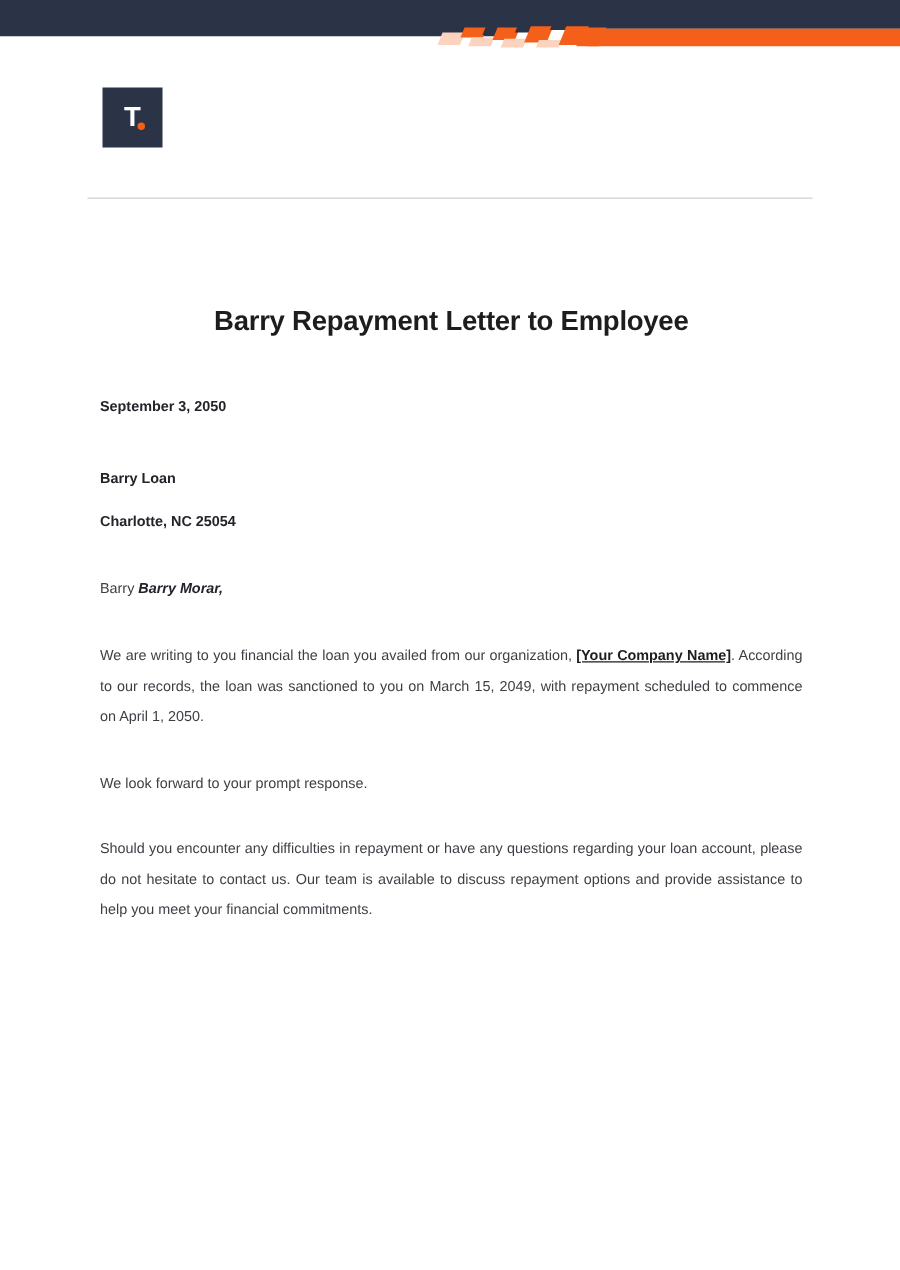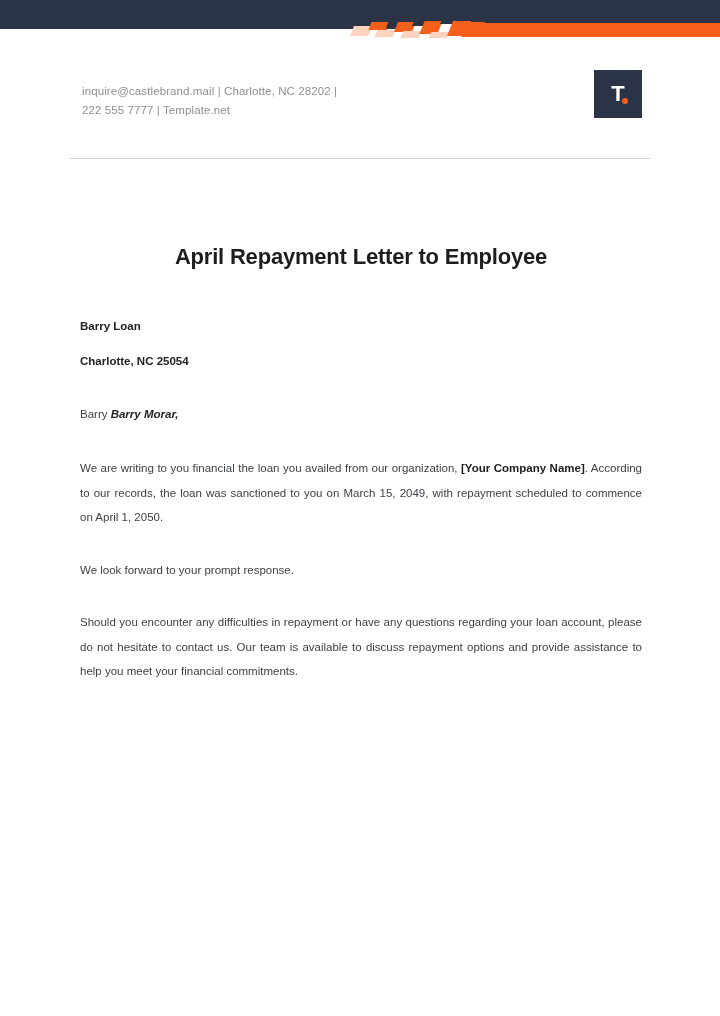--- a/index.html
+++ b/index.html
@@ -158,21 +158,21 @@
   }
   .salutation b { color: #22242a; font-style: italic; }
 
   p.para {
     font-size: 11.5px;
     line-height: 24.5px;
     color: #3c3f45;
     text-align: justify;
     margin: 0 0 28px 0;
   }
-  p.para b { color: #1d1d1f; }
+  p.para b { color: #1d1d1f; text-decoration: underline; }
   p.para.last { text-align: left; }
 </style>
 </head>
 <body>
 
 <div class="header-band">
   <div class="band-navy-left"></div>
   <div class="band-navy-right"></div>
   <div class="band-orange"></div>
   <div class="band-stripes">
@@ -185,36 +185,33 @@
     <div class="stripe n" style="left:62px; top:16px; height:10px;"></div>
     <div class="stripe o" style="left:70px; top:21px; height:13px;"></div>
     <div class="stripe lo" style="left:78px; top:32px; height:6px;"></div>
     <div class="stripe n" style="left:90px; top:14px; height:10px;"></div>
     <div class="stripe o" style="left:98px; top:21px; height:15px;"></div>
     <div class="stripe o" style="left:112px;top:22px; height:15px;"></div>
   </div>
 </div>
 
 <div class="contact-row">
-  <div class="contact-text">
-    <div>inquire@castlebrand.mail | Charlotte, NC 28202 |</div>
-    <div>222 555 7777 | Template.net</div>
-  </div>
   <div class="logo-box">
     <div class="t">T</div>
     <div class="dot"></div>
   </div>
 </div>
 
 <div class="divider"></div>
 
 <div class="doc">
 
-  <h1 class="doc-title">April Repayment Letter to Employee</h1>
-
+  <h1 class="doc-title">Barry Repayment Letter to Employee</h1>
+
+  <div class="meta meta-date">September 3, 2050</div>
 
   <div class="meta meta-name">Barry Loan</div>
   <div class="meta meta-addr">Charlotte, NC 25054</div>
 
   <div class="salutation">
     <span>Barry </span><b>Barry Morar,</b>
   </div>
 
   <p class="para">
     <span>We are writing to you financial the loan you availed from our organization, </span><b>[Your Company Name]</b><span>. According to our records, the loan was sanctioned to you on March 15, 2049, with repayment scheduled to commence on April 1, 2050.</span>

